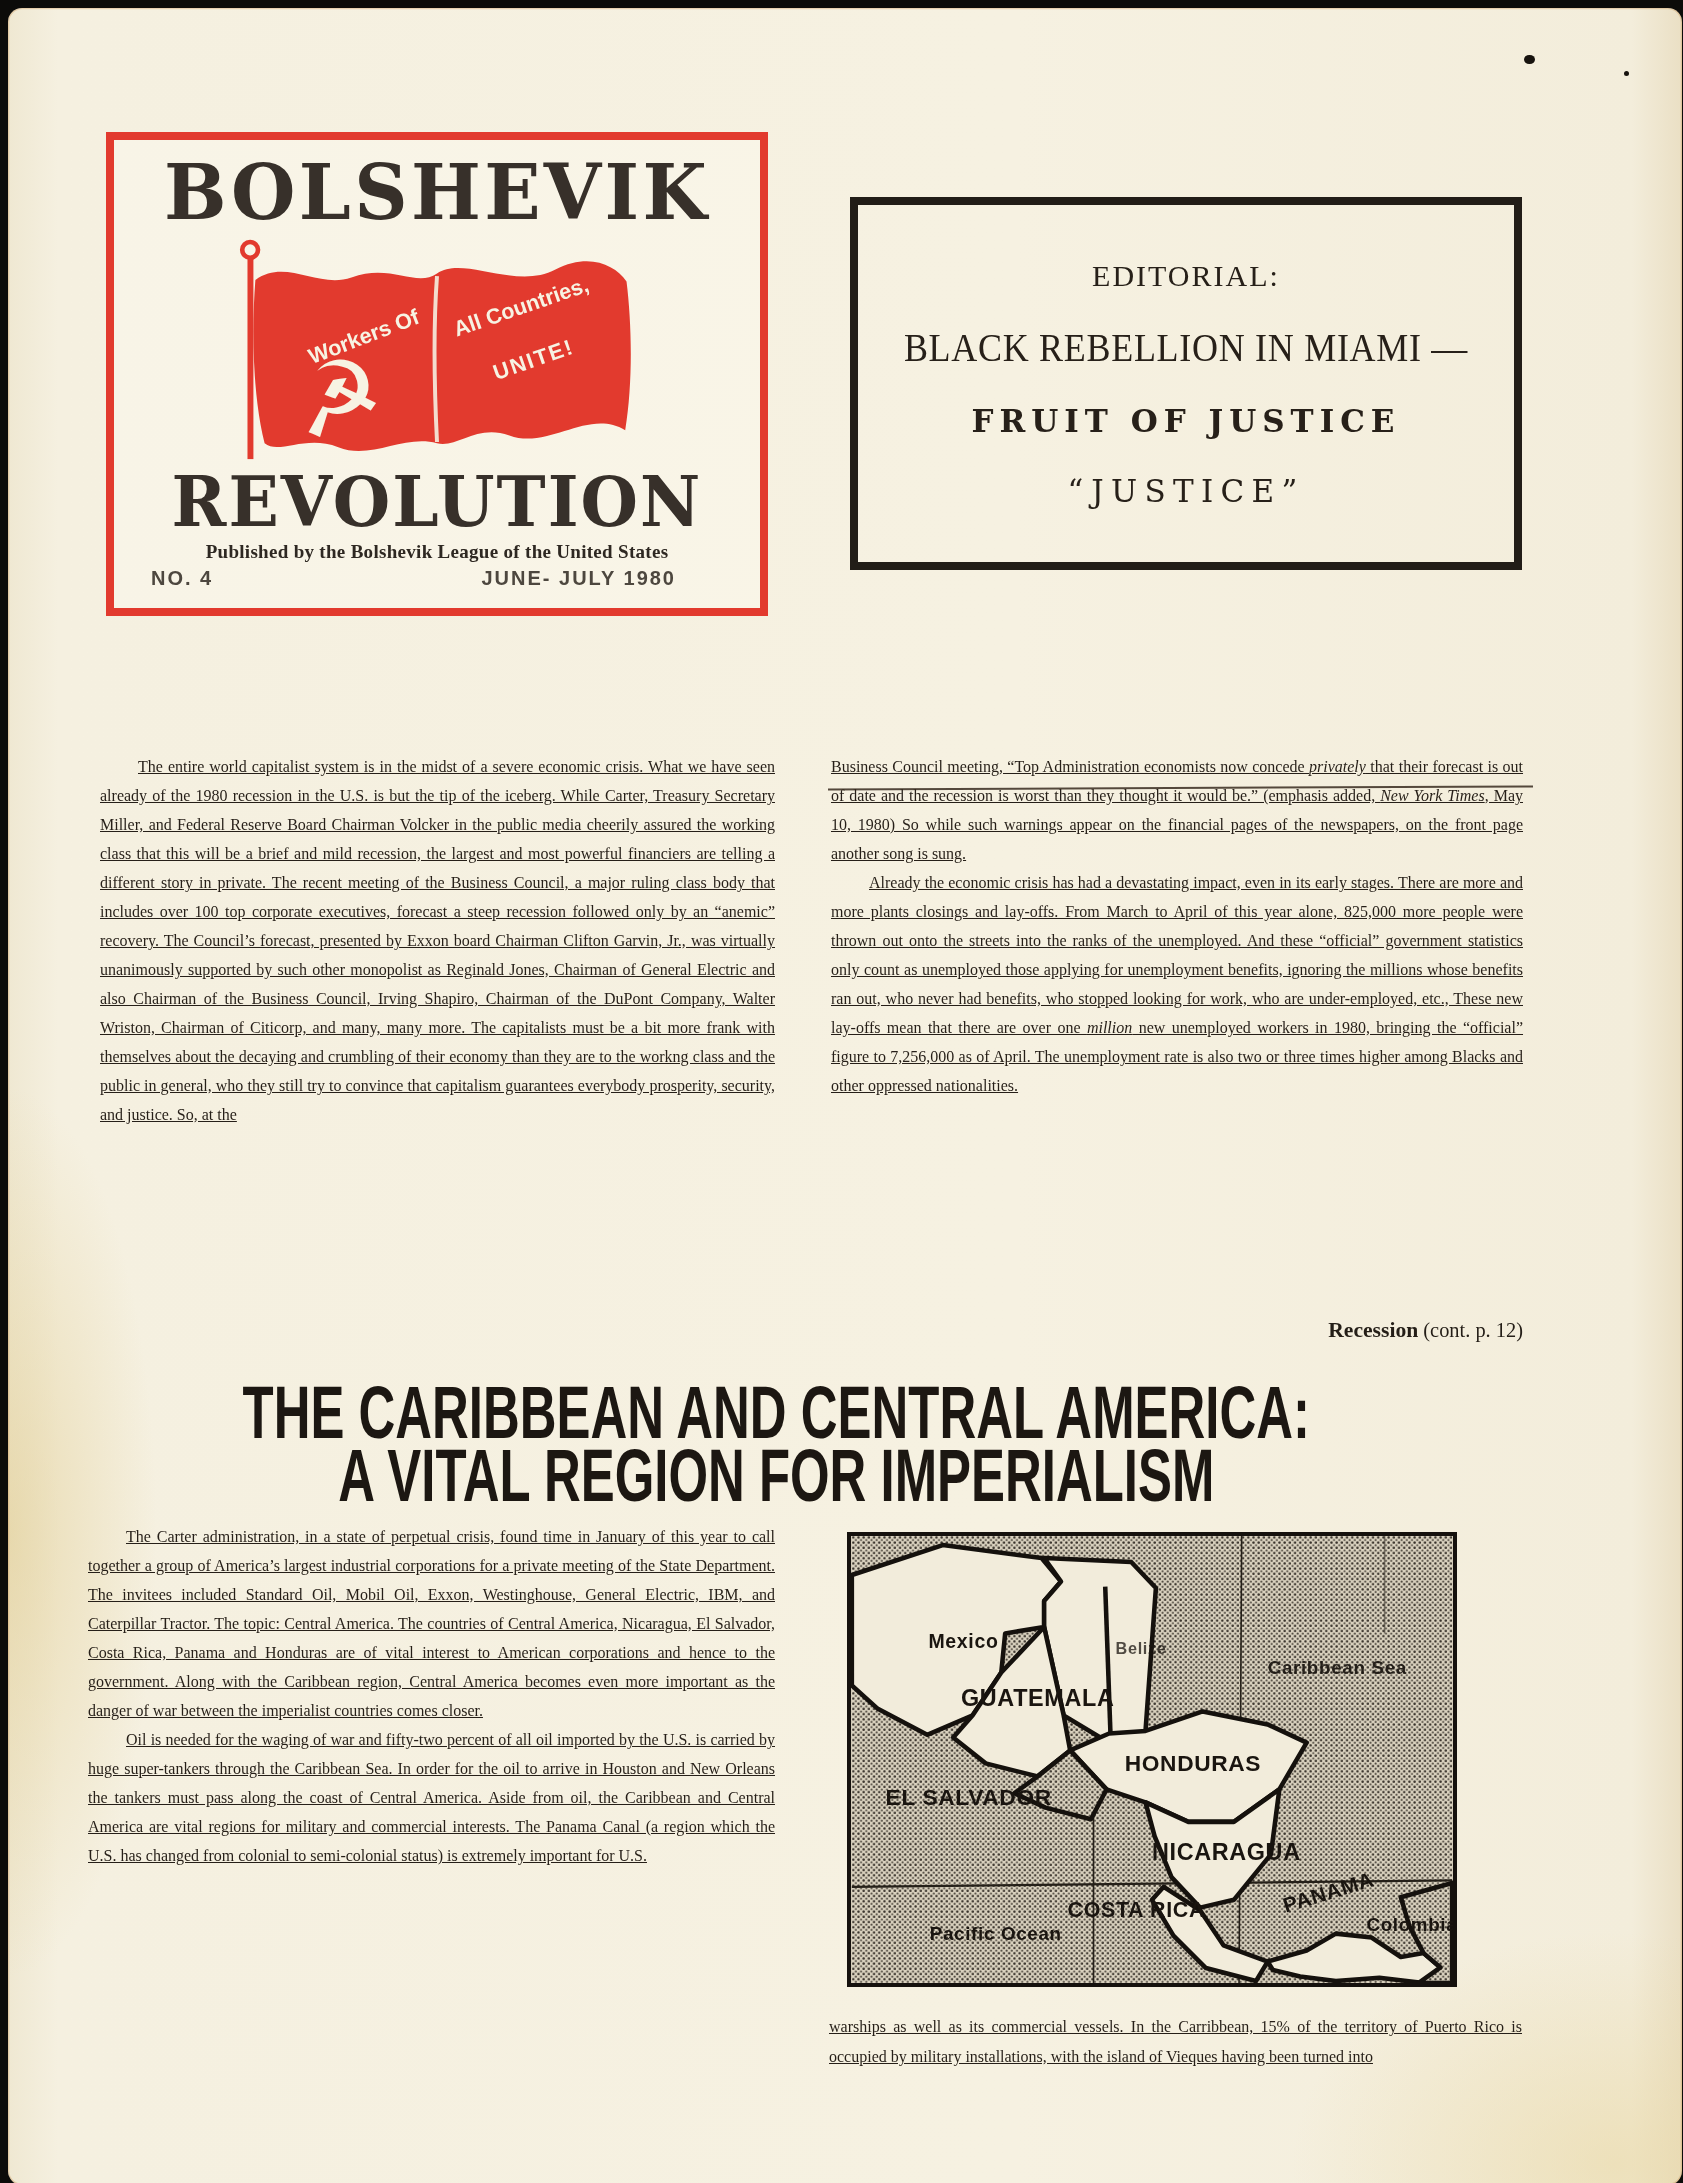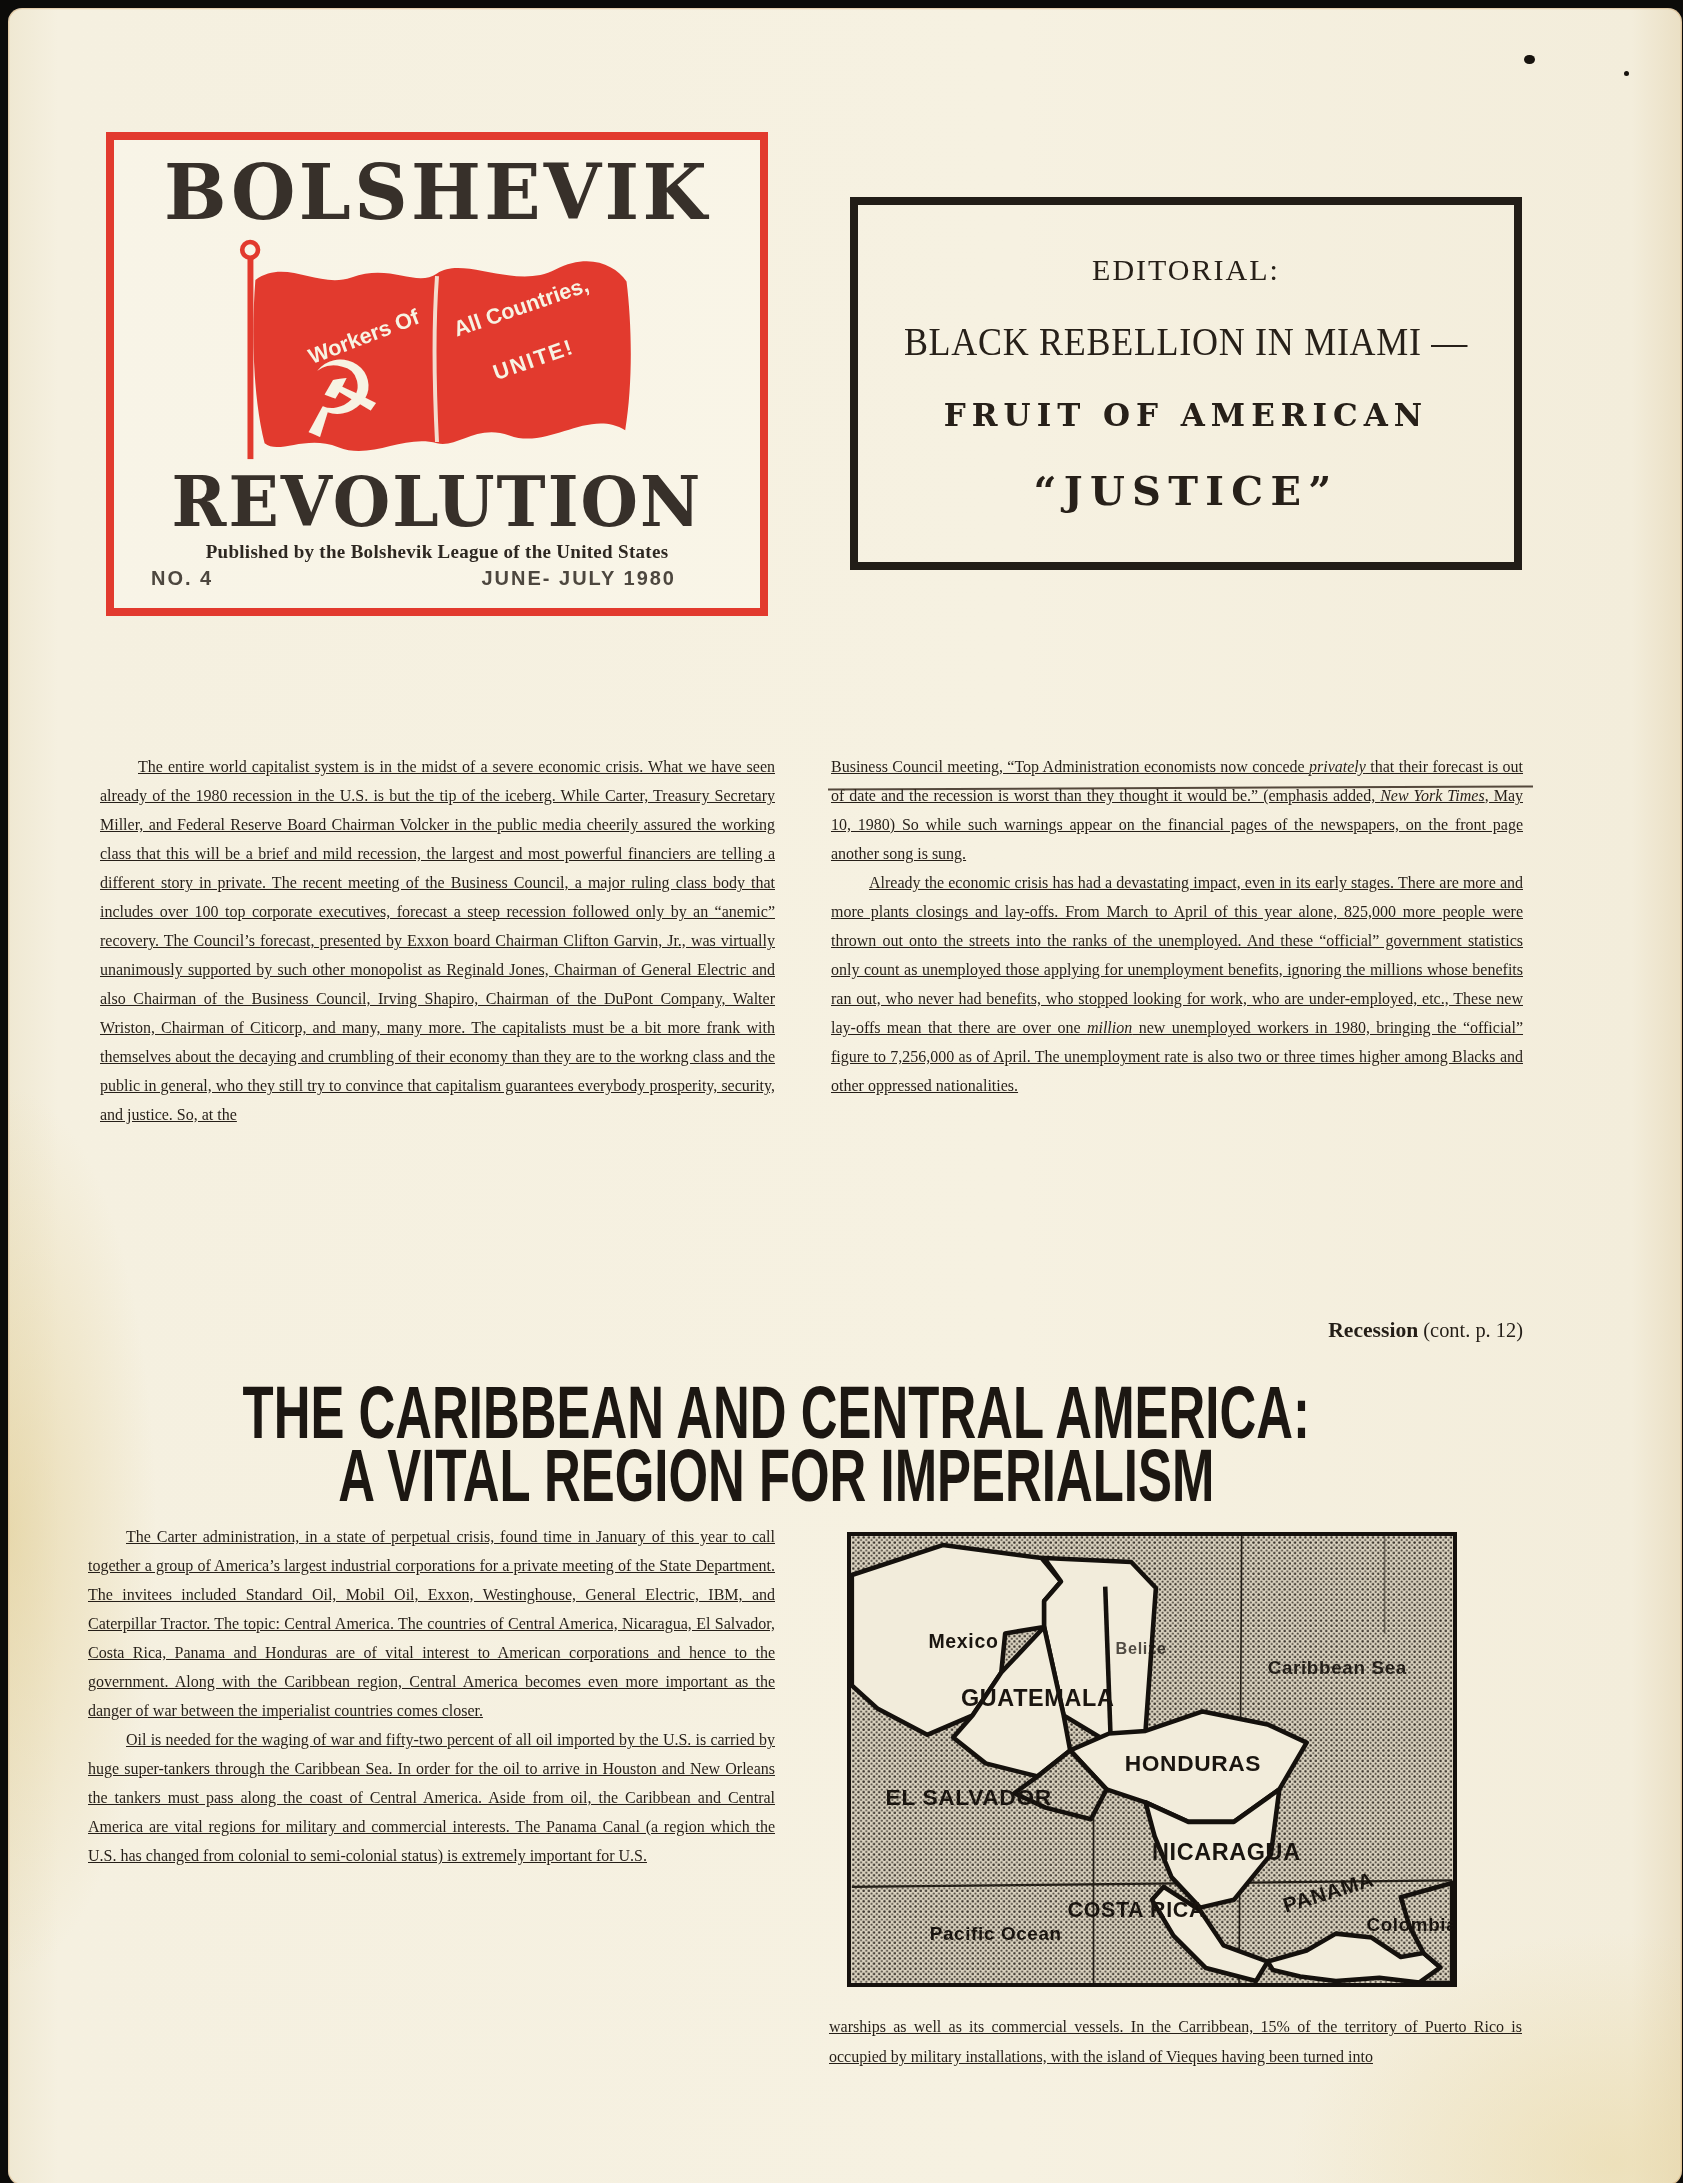--- a/index.html
+++ b/index.html
@@ -29,21 +29,21 @@
            color:#4d473f;letter-spacing:2px;padding:4px 84px 0 37px;}
 
   
   .edbox{position:absolute;left:826px;top:189px;width:672px;height:373px;
          border:8px solid #221d17;box-sizing:border-box;
          display:flex;flex-direction:column;align-items:center;justify-content:center;
          gap:34px;color:#272019;margin-left:16px;}
   .ed1{font-size:30px;letter-spacing:2px;}
   .ed2{font-size:36px;letter-spacing:0.7px;white-space:nowrap;transform:scaleY(1.12);}
   .ed3{font-family:"DejaVu Serif", serif;font-weight:bold;font-size:31px;letter-spacing:6px;white-space:nowrap;}
-  .ed4{font-family:"DejaVu Serif", serif;font-weight:bold;font-size:40px;letter-spacing:7.3px;}
+  .ed4{font-family:"DejaVu Serif", serif;font-weight:normal;font-size:31px;letter-spacing:7.3px;}
 
   
   .hl1{position:absolute;left:40px;top:638px;width:1516px;text-align:center;}
   .hl1 span{display:inline-block;font-family:"Liberation Sans", sans-serif;
             font-weight:bold;font-style:italic;font-size:69px;color:#241e17;
             letter-spacing:1.3px;word-spacing:28px;transform:scaleX(.84) scaleY(1.08);white-space:nowrap;}
   .hl2{position:absolute;left:0;width:1536px;text-align:center;}
   .hl2 span{display:inline-block;font-family:"Liberation Sans", sans-serif;
             font-weight:bold;font-size:67px;color:#1c1712;letter-spacing:0;
             transform:scaleX(.76) scaleY(1.1);white-space:nowrap;}
@@ -107,21 +107,21 @@
     <div class="m-pub">Published by the Bolshevik League of the United States</div>
     <div class="m-issue">
       <span>NO. 4</span>
       <span>JUNE- JULY 1980</span>
     </div>
   </div>
 
   <div class="edbox">
     <div class="ed1">EDITORIAL:</div>
     <div class="ed2">BLACK REBELLION IN MIAMI —</div>
-    <div class="ed3">FRUIT OF AMERICAN</div>
+    <div class="ed3">FRUIT OF JUSTICE</div>
     <div class="ed4">“JUSTICE”</div>
   </div>
 
 
   <div class="col a1L">
       <p class="indent"><span>The entire world capitalist system is in the midst of a severe economic crisis. What we have seen already of the 1980 recession in the U.S. is but the tip of the iceberg. While Carter, Treasury Secretary Miller, and Federal Reserve Board Chairman Volcker in the public media cheerily assured the working class that this will be a brief and mild recession, the largest and most powerful financiers are telling a different story in private. The recent meeting of the Business Council, a major ruling class body that includes over 100 top corporate executives, forecast a steep recession followed only by an “anemic” recovery. The Council’s forecast, presented by Exxon board Chairman Clifton Garvin, Jr., was virtually unanimously supported by such other monopolist as Reginald Jones, Chairman of General Electric and also Chairman of the Business Council, Irving Shapiro, Chairman of the DuPont Company, Walter Wriston, Chairman of Citicorp, and many, many more. The capitalists must be a bit more frank with themselves about the decaying and crumbling of their economy than they are to the workng class and the public in general, who they still try to convince that capitalism  guar­antees everybody prosperity, security, and justice. So, at the</span></p>
     </div>
   <div class="col a1R">
       <p><span>Business Council meeting, “Top Administration economists now concede </span><span class="it">privately</span><span> that their forecast is out of date and the recession is worst than they thought it would be.” (emphasis added, </span><span class="it">New York Times</span><span>, May 10, 1980) So while such warnings appear on the financial pages of the newspapers, on the front page another song is sung.</span></p>
       <p class="indent"><span>Already the economic crisis has had a devastating impact, even in its early stages. There are more and more plants closings and lay-offs. From March to April of this year alone, 825,000 more people were thrown out onto the streets into the ranks of the unemployed. And these “official” government statistics only count as unemployed those applying for unemployment benefits, ignoring the millions whose benefits ran out, who never had benefits, who stopped looking for work, who are under-employed, etc., These new lay-offs mean that there are over one </span><span class="it">million</span><span> new unemployed workers in 1980, bringing the “official” figure to 7,256,000 as of April. The unemployment rate is also two or three times higher among Blacks and other oppressed nationalities.</span></p>

